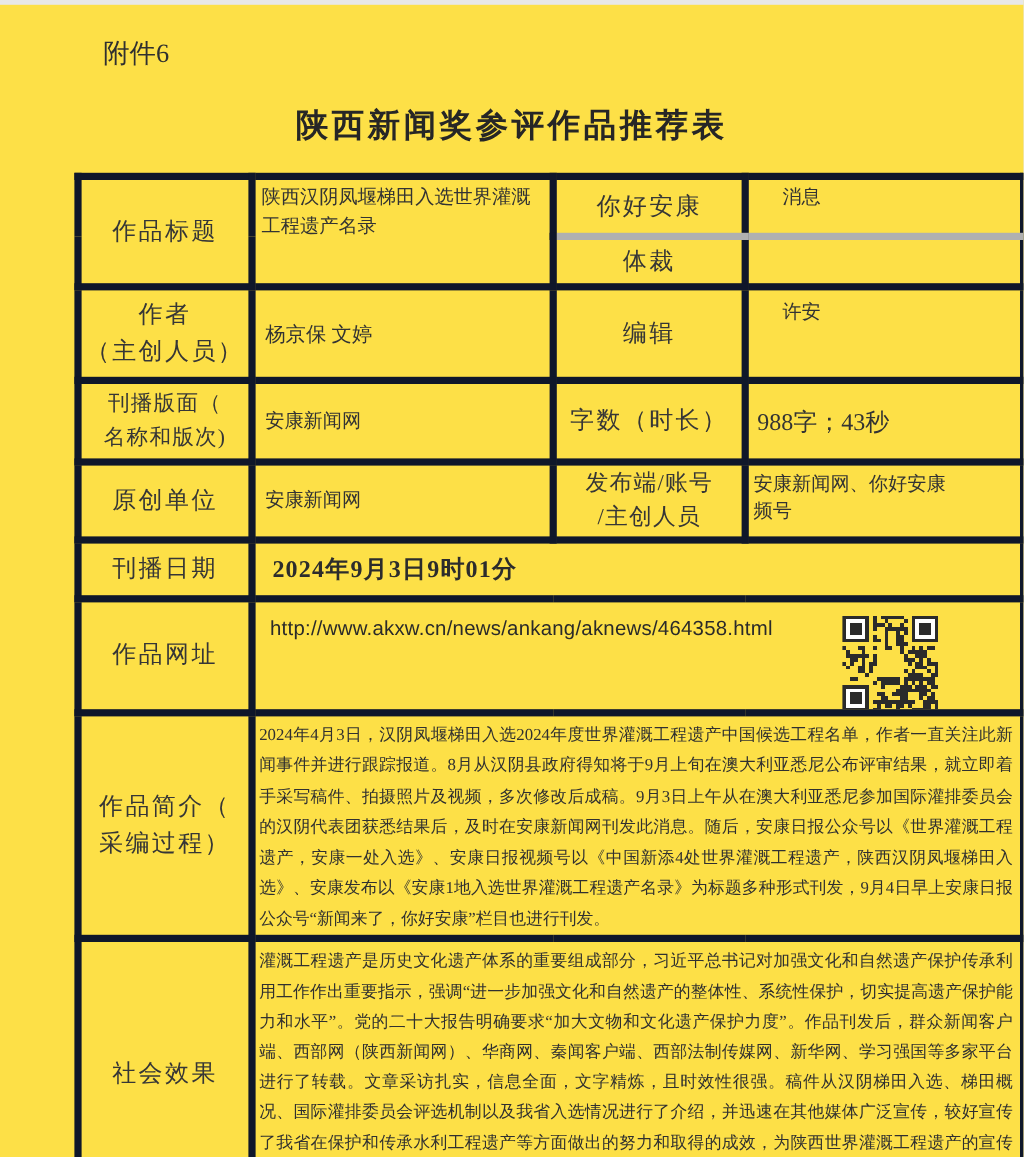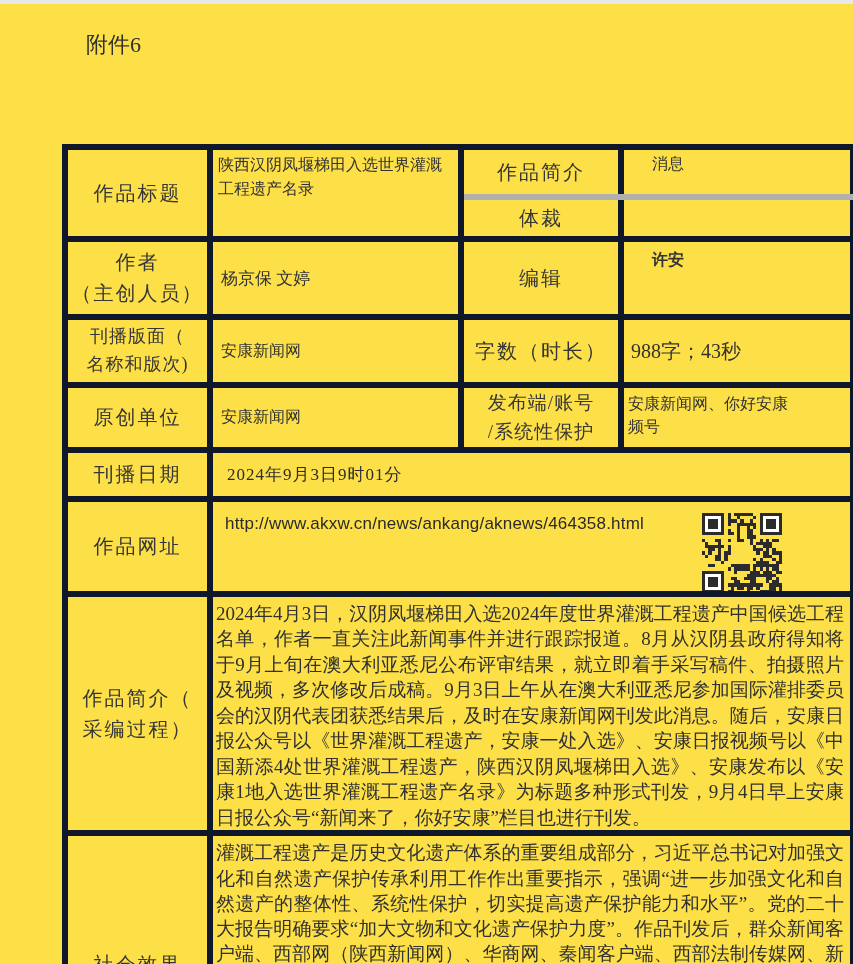--- a/index.html
+++ b/index.html
@@ -19,86 +19,87 @@
   }
   table.form td{border:6px solid #0f172a;overflow:hidden;}
   td.lbl{
     text-align:center;vertical-align:middle;font-size:20px;color:#363636;
     white-space:pre-line;line-height:1.55;letter-spacing:2px;padding:0 2px;
   }
   td.lbl.small{font-size:18px;letter-spacing:1px;}
   td.val{font-size:16px;color:#333;padding:5px 8px;vertical-align:middle;}
   td.val.top{vertical-align:top;padding-left:28px;}
   td.val.preline{white-space:pre-line;line-height:1.45;}
-  td.date-val{font-size:17px;font-weight:400;letter-spacing:1px;padding-left:14px;color:#2c2c2c;}
+  td.date-val{font-size:20px;font-weight:700;letter-spacing:1px;padding-left:14px;color:#2c2c2c;}
   td.url-cell{position:relative;vertical-align:top;padding:12px 8px 0 12px;}
   .url-text{
     font-family:"Liberation Sans","DejaVu Sans",sans-serif;
     font-size:17px;color:#2a2a2a;letter-spacing:0.2px;text-align:center;
   }
   .qr{position:absolute;right:68px;top:11px;width:80px;height:80px;}
   .qr svg{width:100%;height:100%;fill:#2b2b2b;shape-rendering:crispEdges;}
   td.para{
-    vertical-align:top;font-size:19px;color:#303030;
+    vertical-align:top;font-size:14px;color:#303030;
     padding:4px 6px 0 3px;text-align:justify;
   }
   td.para.p1{line-height:25.5px;}
   td.para.p2{line-height:25.2px;}
   td.dark-top{border-top:1px solid #6f6f6f;}
 </style>
 </head>
 <body>
 
 <div class="page">
 
   <div class="attachment">附件6</div>
 
+  <div class="doc-title">陕西新闻奖参评作品推荐表</div>
 
   <table class="form">
     <colgroup>
       <col style="width:145px">
         <col style="width:251px">
       <col style="width:160px">
         <col style="width:232px">
     </colgroup>
 
     <tbody>
         <tr style="height:50px">
       <td class="lbl" rowspan="2">作品标题</td>
       <td class="val top preline" rowspan="2" style="padding:3px 4px 0 5px;line-height:1.5;">陕西汉阴凤堰梯田入选世界灌溉
 工程遗产名录</td>
-      <td class="lbl" style="border-bottom-color:#b0b0b0;">作品简介</td>
+      <td class="lbl" style="border-bottom-color:#b0b0b0;">你好安康</td>
       <td class="val top" style="border-bottom-color:#b0b0b0;padding-top:4px;">消息</td>
     </tr>
     <tr style="height:42px">
       <td class="lbl">体裁</td>
       <td class="val"></td>
     </tr>
 
     <tr style="height:78px">
       <td class="lbl">作者
 （主创人员）</td>
       <td class="val" style="font-size:17px;">杨京保 文婷</td>
       <td class="lbl">编辑</td>
-      <td class="val top" style="padding-top:8px;font-weight:bold;">许安</td>
+      <td class="val top" style="padding-top:8px;">许安</td>
     </tr>
 
     <tr style="height:68px">
       <td class="lbl small">刊播版面（
 名称和版次)</td>
       <td class="val">安康新闻网</td>
       <td class="lbl">字数（时长）</td>
       <td class="val" style="font-size:20px;padding-left:7px;">988字；43秒</td>
     </tr>
 
     <tr style="height:60px">
       <td class="lbl">原创单位</td>
       <td class="val">安康新闻网</td>
       <td class="lbl small" style="font-size:19px;">发布端/账号
-/系统性保护</td>
+/主创人员</td>
       <td class="val top preline" style="padding:4px 2px 0 4px;">安康新闻网、你好安康
 频号</td>
     </tr>
 
     <tr style="height:49px">
       <td class="lbl">刊播日期</td>
       <td class="val date-val" colspan="3">2024年9月3日9时01分</td>
     </tr>
 
     <tr style="height:95px">

